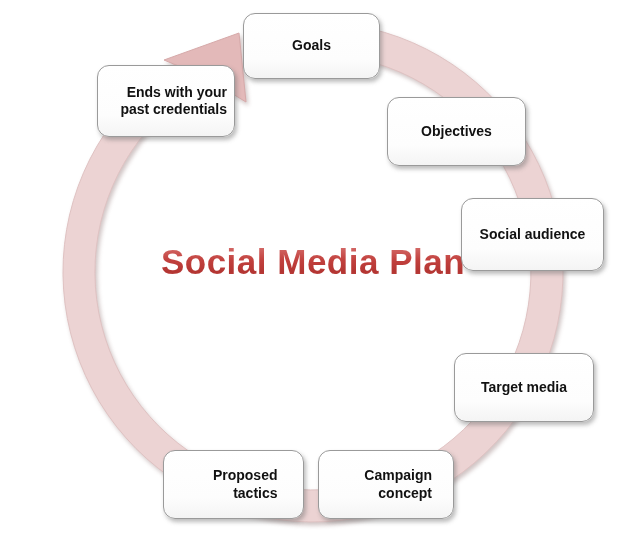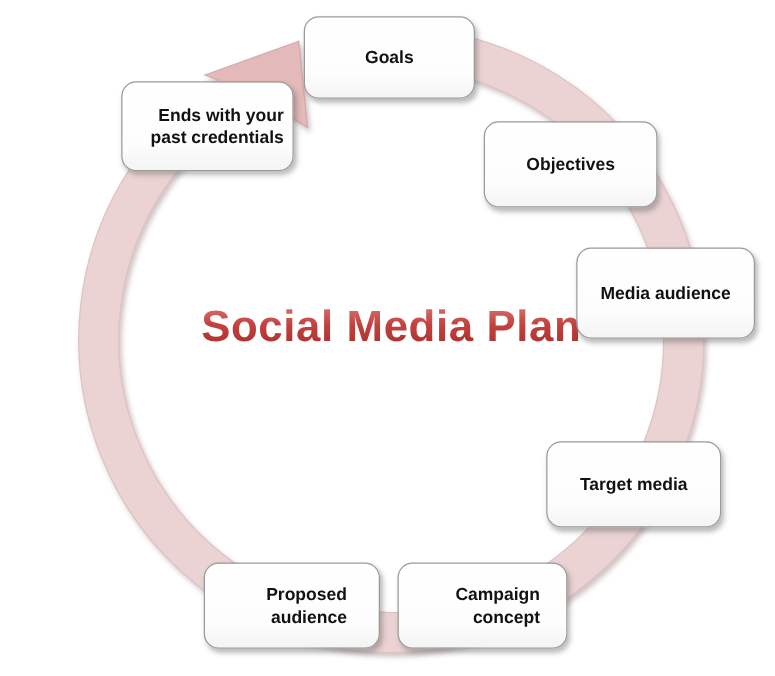--- a/index.html
+++ b/index.html
@@ -38,21 +38,21 @@
     font-size: 14px;
     line-height: 1.25;
   }
   .node span {
     display: block;
   }
   
   .n-goals             { left: 243px; top: 13px;  width: 135px; height: 64px; }
   .n-objectives        { left: 387px; top: 77px;  width: 137px; height: 67px; margin-top: 20px; }
   .n-target-audience   { left: 461px; top: 198px; width: 141px; height: 71px; }
-  .n-target-media      { left: 437px; top: 353px; width: 138px; height: 67px; }
+  .n-target-media      { left: 454px; top: 353px; width: 138px; height: 67px; }
   .n-campaign-concept  { left: 318px; top: 450px; width: 134px; height: 67px; }
   .n-proposed-tactics  { left: 163px; top: 450px; width: 139px; height: 67px; }
   .n-timeline          { left: 48px;  top: 352px; width: 134px; height: 68px; }
   .n-budget-and        { left: 18px;  top: 201px; width: 139px; height: 67px; }
   .n-ends-credentials  { left: 97px;  top: 65px;  width: 136px; height: 70px; }
   .n-campaign-concept span { width: 92px; }
   .n-proposed-tactics span { width: 88px; }
   .n-ends-credentials span { width: 122px; }
   .title {
     position: absolute;
@@ -86,33 +86,33 @@
 
   <div class="node n-goals">
     <span>Goals</span>
   </div>
 
   <div class="node n-objectives">
     <span>Objectives</span>
   </div>
 
   <div class="node n-target-audience">
-    <span>Media audience</span>
+    <span>Social audience</span>
   </div>
 
   <div class="node n-target-media">
     <span>Target media</span>
   </div>
 
   <div class="node n-campaign-concept">
     <span>Campaign concept</span>
   </div>
 
   <div class="node n-proposed-tactics">
-    <span>Proposed audience</span>
+    <span>Proposed tactics</span>
   </div>
 
 
 
   <div class="node n-ends-credentials">
     <span>Ends with your past credentials</span>
   </div>
 
 </div>
 

